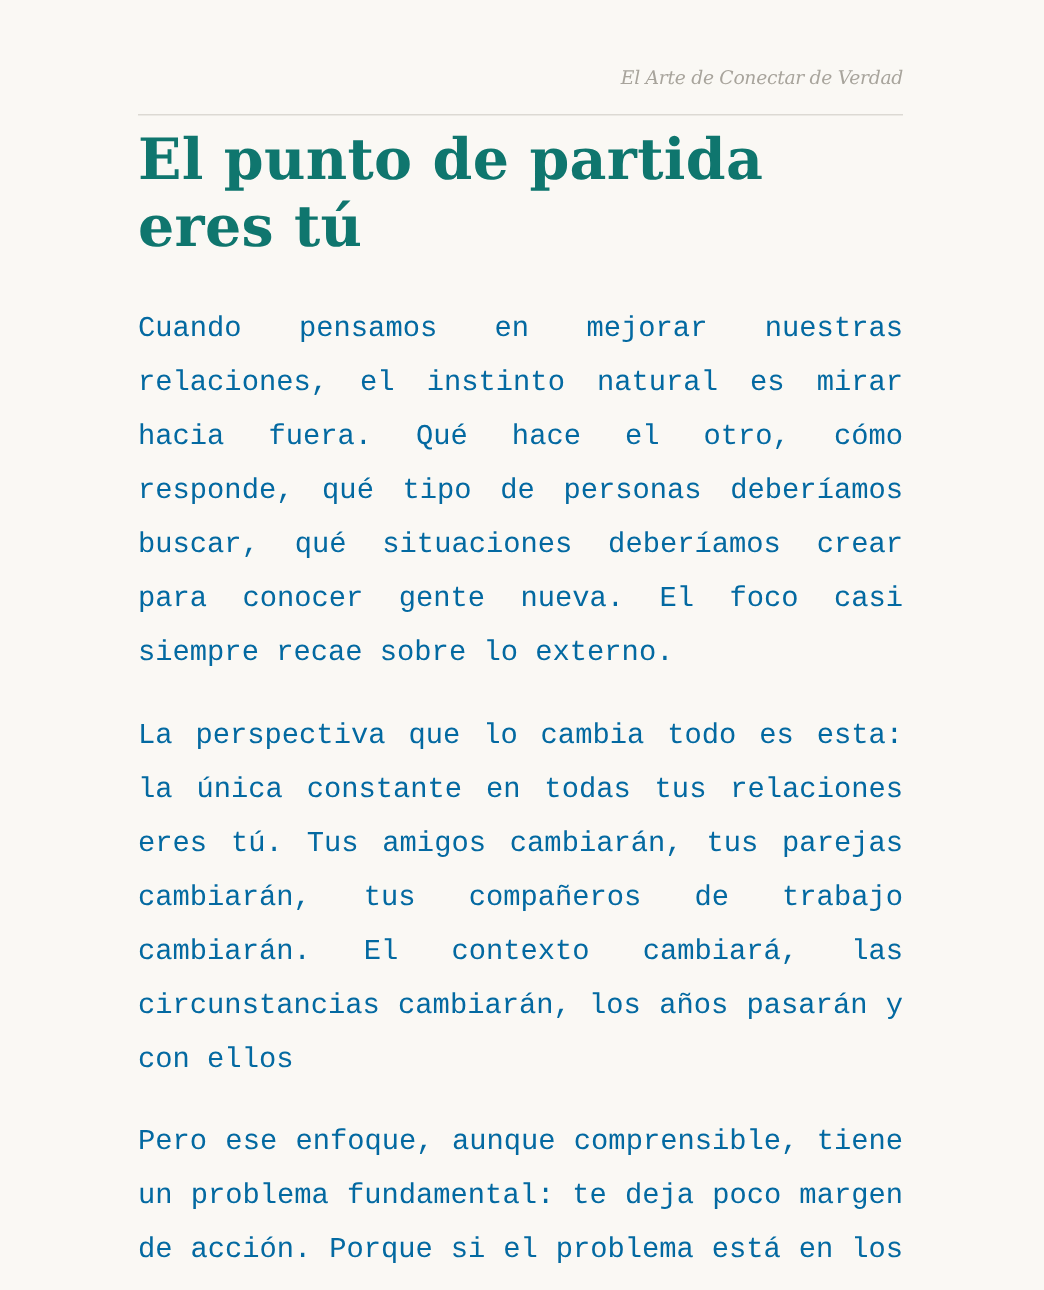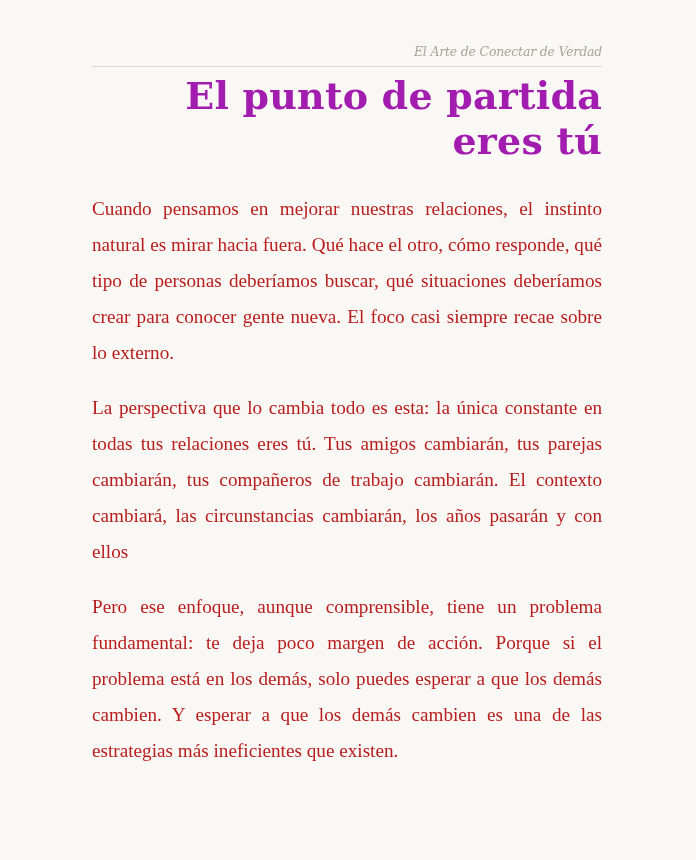--- a/index.html
+++ b/index.html
@@ -20,52 +20,51 @@
       width: 510px;
     }
     .running-header {
       margin-top: 43px;
       text-align: right;
       font-family: "DejaVu Serif", serif;
       font-style: italic;
       font-size: 12.5px;
       color: #a8a49c;
       line-height: 17px;
-      padding-bottom: 6px;
+      padding-bottom: 16px;
       border-bottom: 1px solid #dcd9d3;
       letter-spacing: -0.2px;
     }
     .chapter-label {
       margin-top: 16px;
       font-family: "DejaVu Serif", serif;
       font-style: italic;
       font-size: 21px;
       color: #b89a64;
       line-height: 28px;
       letter-spacing: -0.3px;
     }
     .chapter-title {
       margin: 6px 0 0 0;
       font-family: "DejaVu Serif", serif;
       font-weight: bold;
       font-size: 38px;
       line-height: 45px;
-      color: #a21caf;
+      color: #0f766e;
       letter-spacing: 0.2px;
-      text-align: right;
     }
     .body-text {
       margin-top: 28px;
     }
     .para {
       margin: 0 0 19px 0;
-      font-family: Liberation Serif, serif;
+      font-family: Liberation Mono, monospace;
       font-size: 19.2px;
       line-height: 36px;
-      color: #b91c1c;
+      color: #0369a1;
       text-align: justify;
       hyphens: none;
     }
   </style>
 </head>
 <body>
 
 <div class="page">
   <div class="running-header">El Arte de Conectar de Verdad</div>
 

